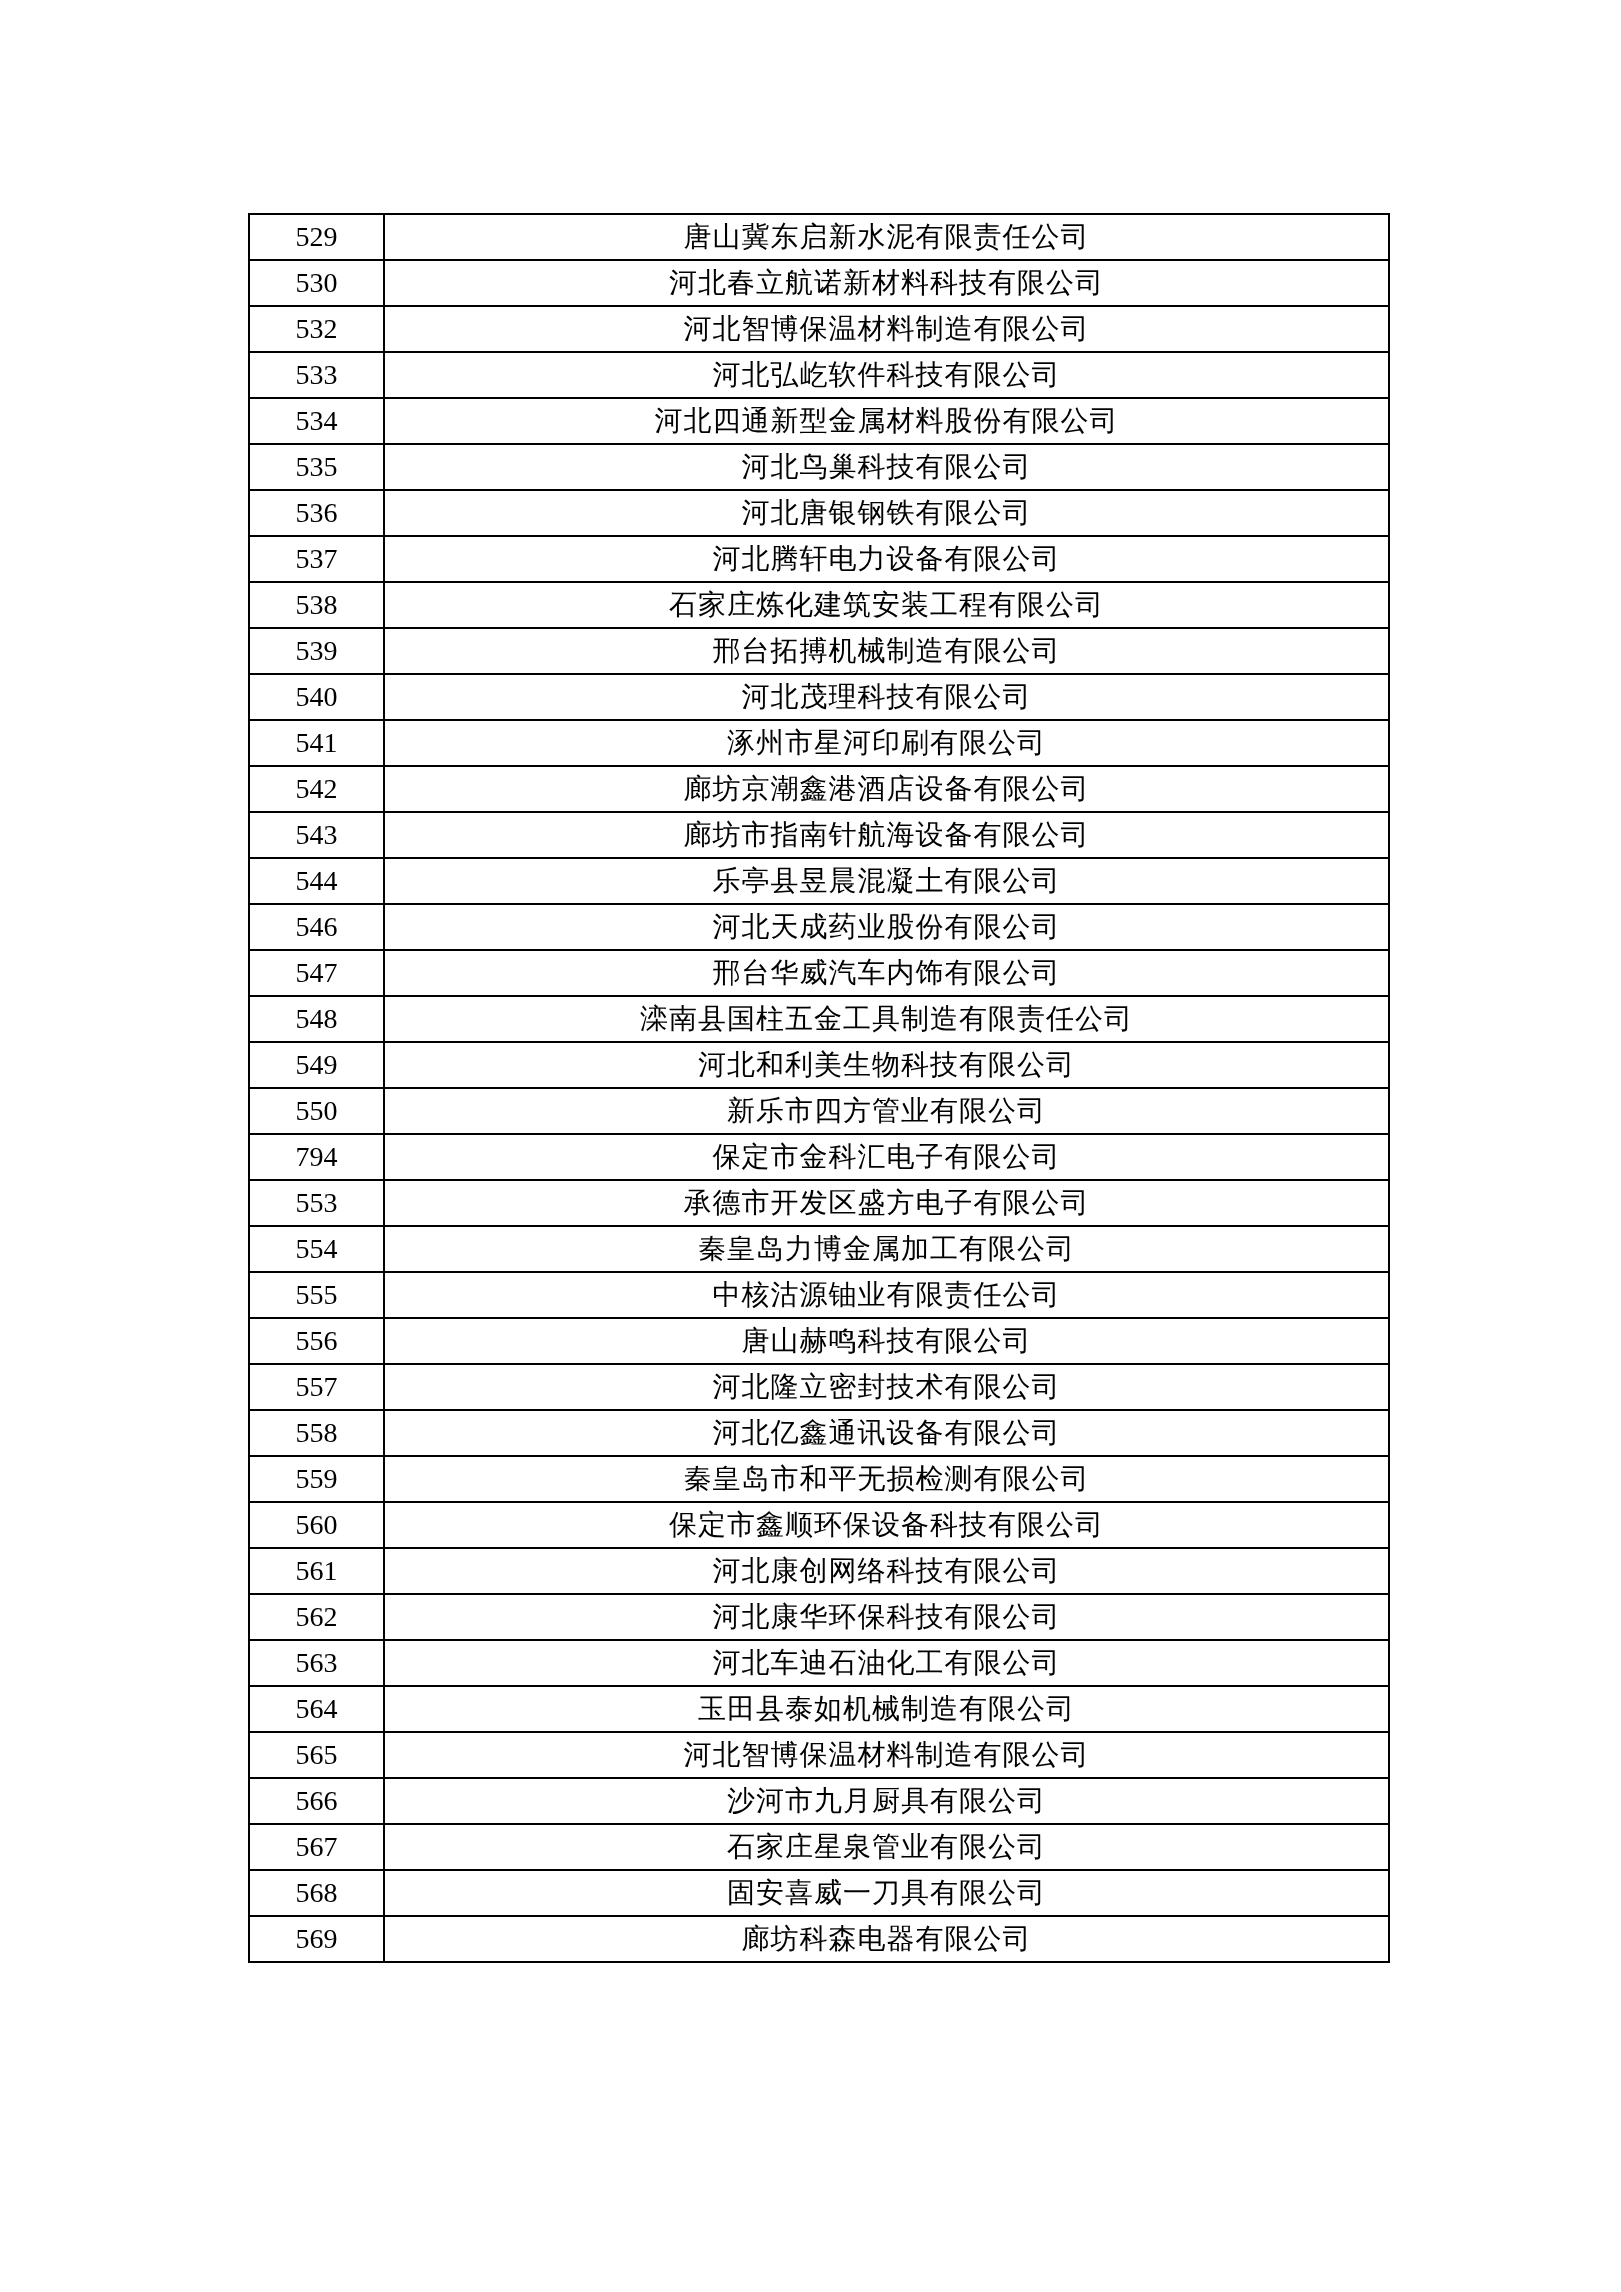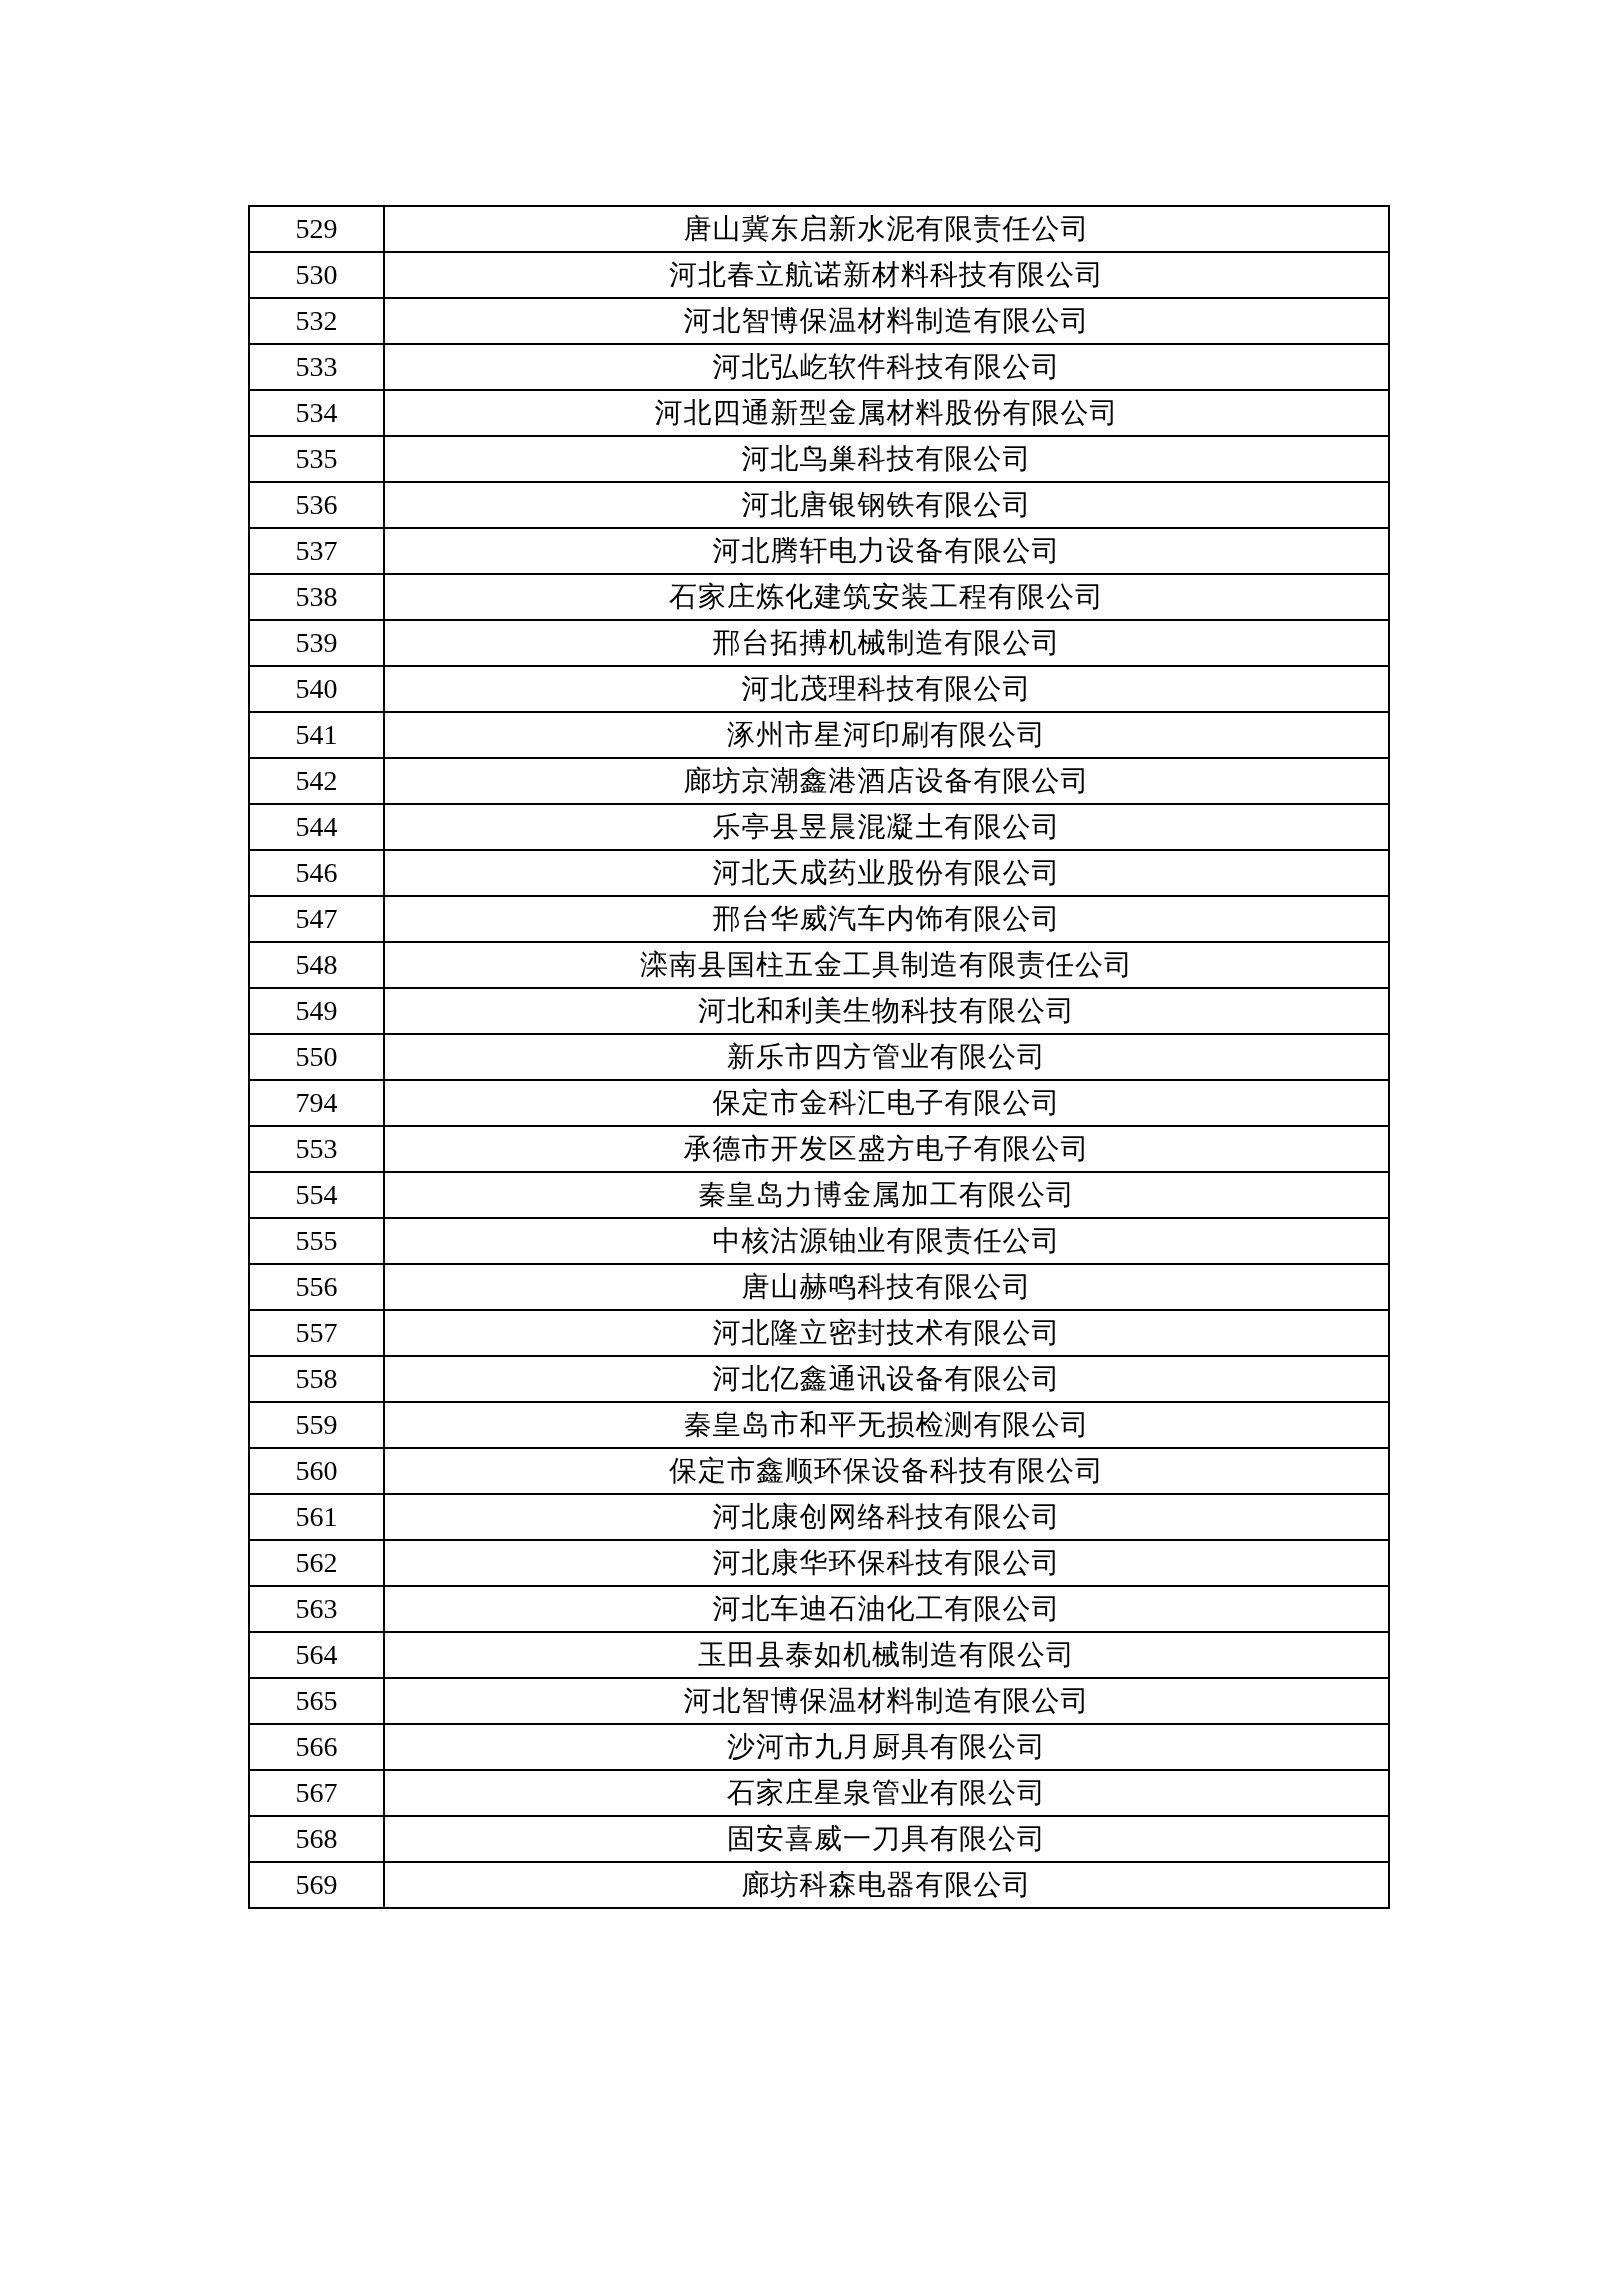--- a/index.html
+++ b/index.html
@@ -10,21 +10,21 @@
     width: 1621px;
     height: 2293px;
     background: #ffffff;
     position: relative;
     font-family: "DejaVu Serif", "Liberation Serif", serif;
     color: #000000;
   }
   .page {
     position: absolute;
     left: 0;
-    top: 8px;
+    top: 16px;
     width: 1621px;
     height: 1726px;
     background: #ffffff;
   }
   table.company-table {
     position: absolute;
     left: 248px;
     top: 197px;
     width: 1140px;
     border-collapse: collapse;
@@ -114,20 +114,24 @@
   </tr>
         <tr>
     <td class="cell-no">541</td>
     <td class="cell-name">涿州市星河印刷有限公司</td>
   </tr>
         <tr>
     <td class="cell-no">542</td>
     <td class="cell-name">廊坊京潮鑫港酒店设备有限公司</td>
   </tr>
         <tr>
+    <td class="cell-no">543</td>
+    <td class="cell-name">廊坊市指南针航海设备有限公司</td>
+  </tr>
+        <tr>
     <td class="cell-no">544</td>
     <td class="cell-name">乐亭县昱晨混凝土有限公司</td>
   </tr>
         <tr>
     <td class="cell-no">546</td>
     <td class="cell-name">河北天成药业股份有限公司</td>
   </tr>
         <tr>
     <td class="cell-no">547</td>
     <td class="cell-name">邢台华威汽车内饰有限公司</td>

